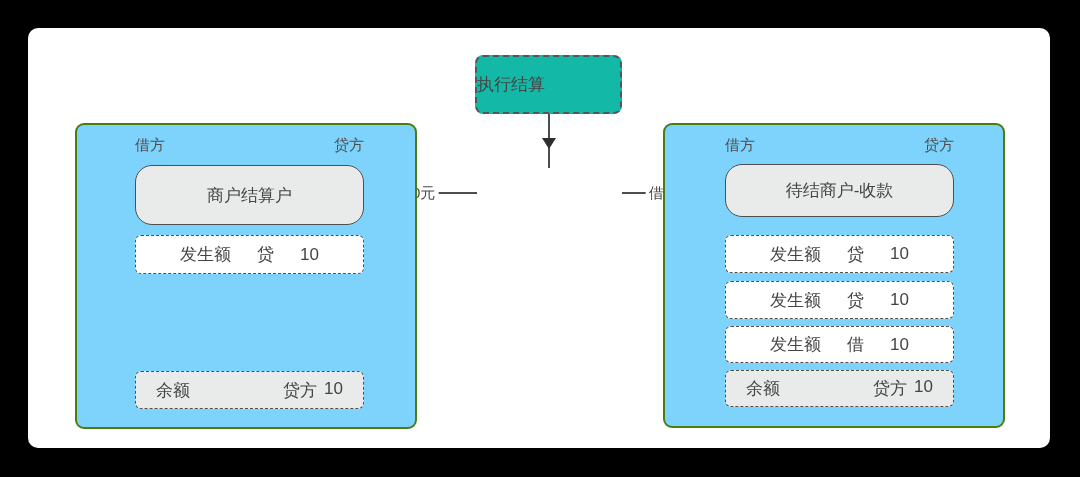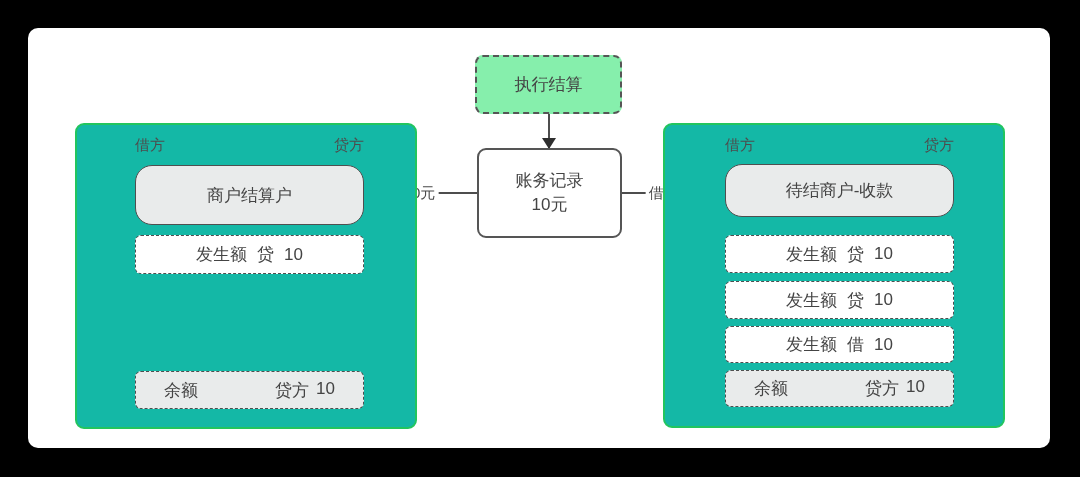--- a/index.html
+++ b/index.html
@@ -17,23 +17,23 @@
   .panel {
     position: absolute;
     left: 28px; top: 28px;
     width: 1022px; height: 420px;
     background: #fff;
     border-radius: 10px;
   }
   
   .account-box {
     position: absolute;
-    border: 2px solid #22c55e;
+    border: 2px solid #4d7c0f;
     border-radius: 9px;
-    background: #14b8a6;
+    background: #7dd3fc;
     box-sizing: border-box;
   }
   .account-box .headers {
     position: absolute;
     display: flex;
     justify-content: space-between;
     font-size: 15px;
     color: #4d4d4d;
   }
   .node-title {
@@ -50,50 +50,49 @@
   }
   .entry-row {
     position: absolute;
     box-sizing: border-box;
     background: #fff;
     border: 1.6px dashed #4f4f4f;
     border-radius: 6px;
     display: flex;
     align-items: center;
     justify-content: center;
-    gap: 10px;
+    gap: 26px;
     font-size: 17px;
     color: #444;
   }
   .balance-row {
     position: absolute;
     box-sizing: border-box;
     background: #e9ebeb;
     border: 1.6px dashed #4f4f4f;
     border-radius: 6px;
     display: flex;
     align-items: center;
     justify-content: space-between;
-    padding: 0 28px;
+    padding: 0 20px;
     font-size: 17px;
     color: #444;
   }
   .balance-right { display: flex; gap: 7px; }
   
   .trigger-node {
     position: absolute;
     left: 475px; top: 55px;
     width: 147px; height: 59px;
     box-sizing: border-box;
     border: 2px dashed #555;
     border-radius: 8px;
-    background: #86efac;
-    display: flex;
-    align-items: center;
-    justify-content: center;
+    background: #14b8a6;
+    display: flex;
+    align-items: center;
     font-size: 17px;
     color: #444;
   }
   .record-node {
     position: absolute;
     left: 477px; top: 148px;
     width: 145px; height: 90px;
     box-sizing: border-box;
     border: 2px solid #555;
     border-radius: 9px;
@@ -154,24 +153,20 @@
 <div class="stage">
   <div class="panel">
 
     <div class="trigger-node" style="left:447px;top:27px;">
       <span>执行结算</span>
     </div>
 
     <div class="line-v" style="left:520px;top:86px;height:54px;"></div>
     <div class="arrowhead-down" style="left:514px;top:110px;"></div>
 
-    <div class="record-node" style="left:449px;top:120px;">
-      <span>账务记录</span>
-      <span>10元</span>
-    </div>
 
     <div class="line-h" style="left:334px;top:164px;width:115px;"></div>
     <div class="arrowhead-left" style="left:334px;top:158px;"></div>
     <span class="flow-label" style="left:384px;top:165px;">贷10元</span>
 
     <div class="line-h" style="left:594px;top:164px;width:101px;"></div>
     <div class="arrowhead-right" style="left:683px;top:158px;"></div>
     <span class="flow-label" style="left:644px;top:165px;">借10元</span>
 
     <div class="account-box" style="left:47px;top:95px;width:342px;height:306px;">

